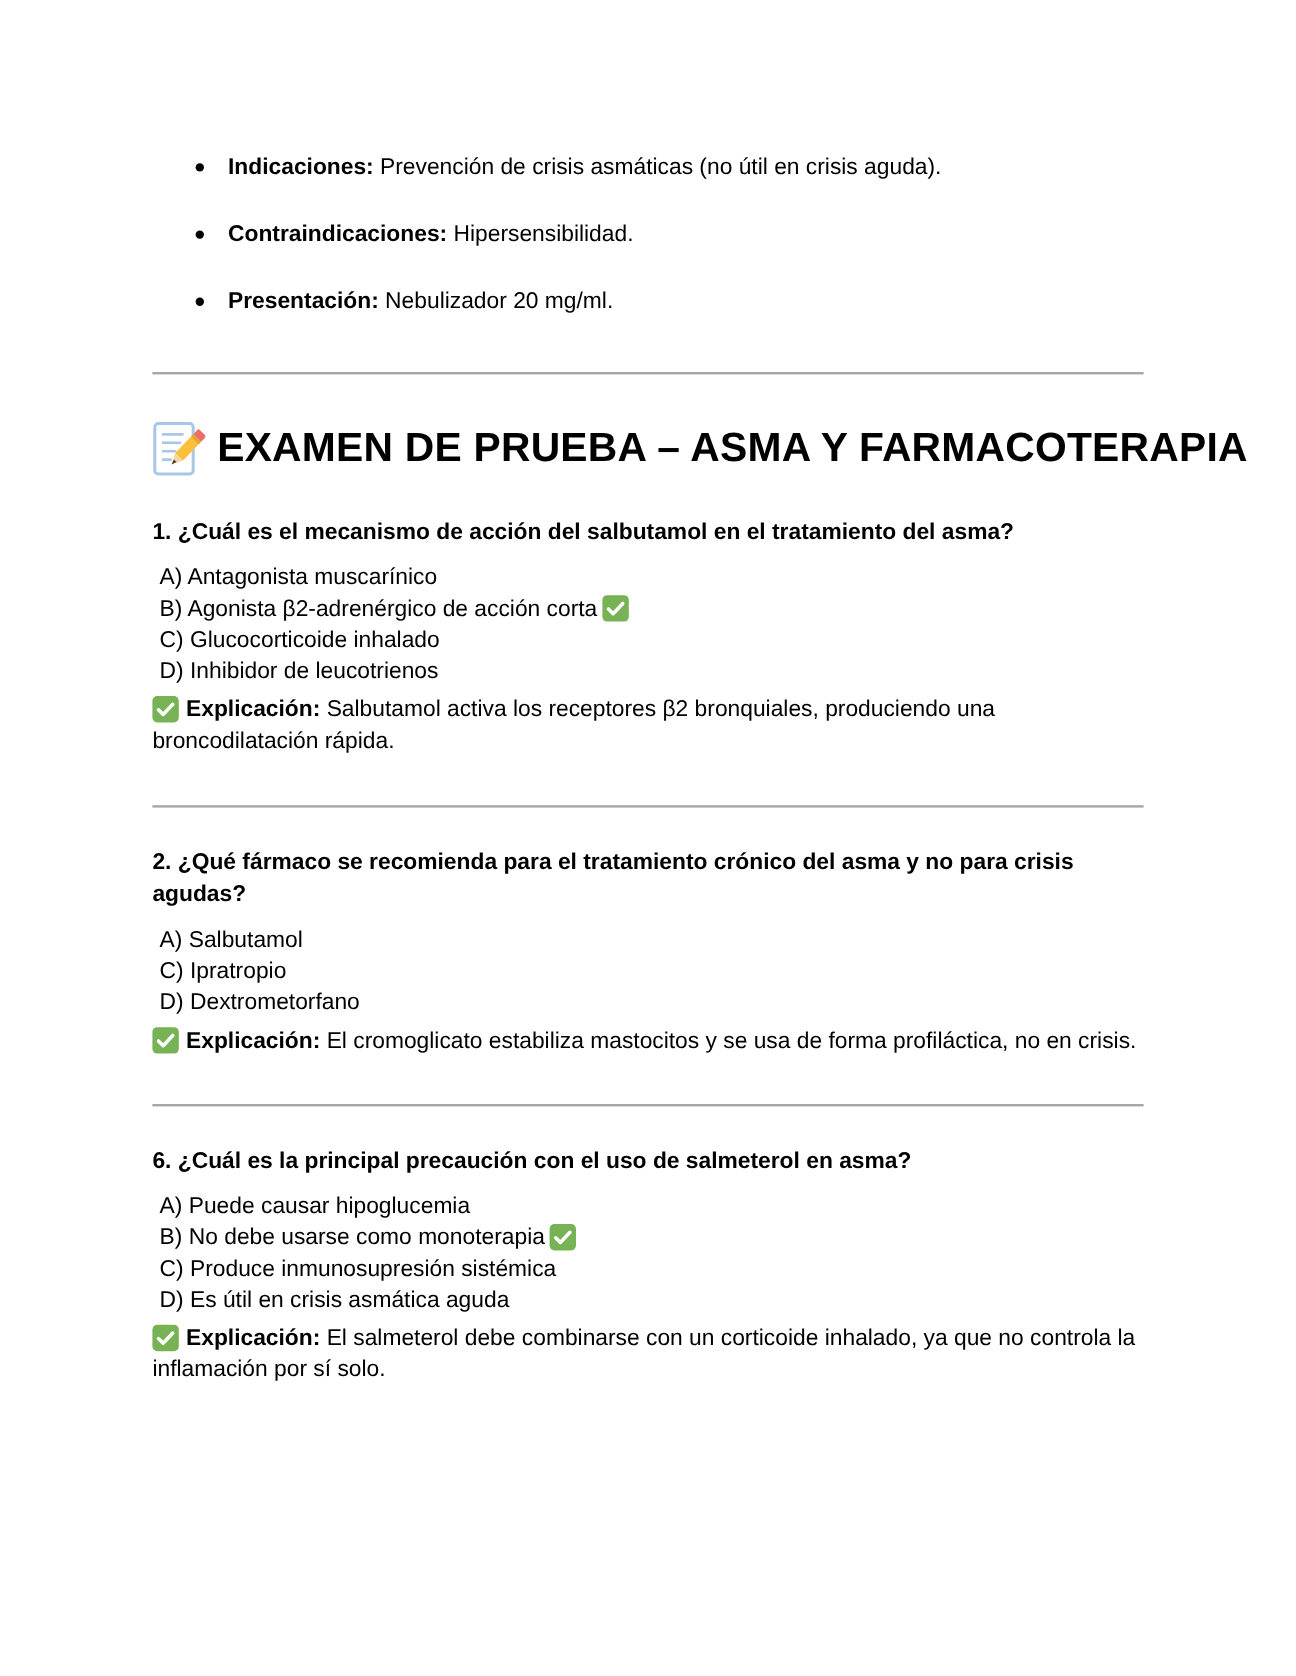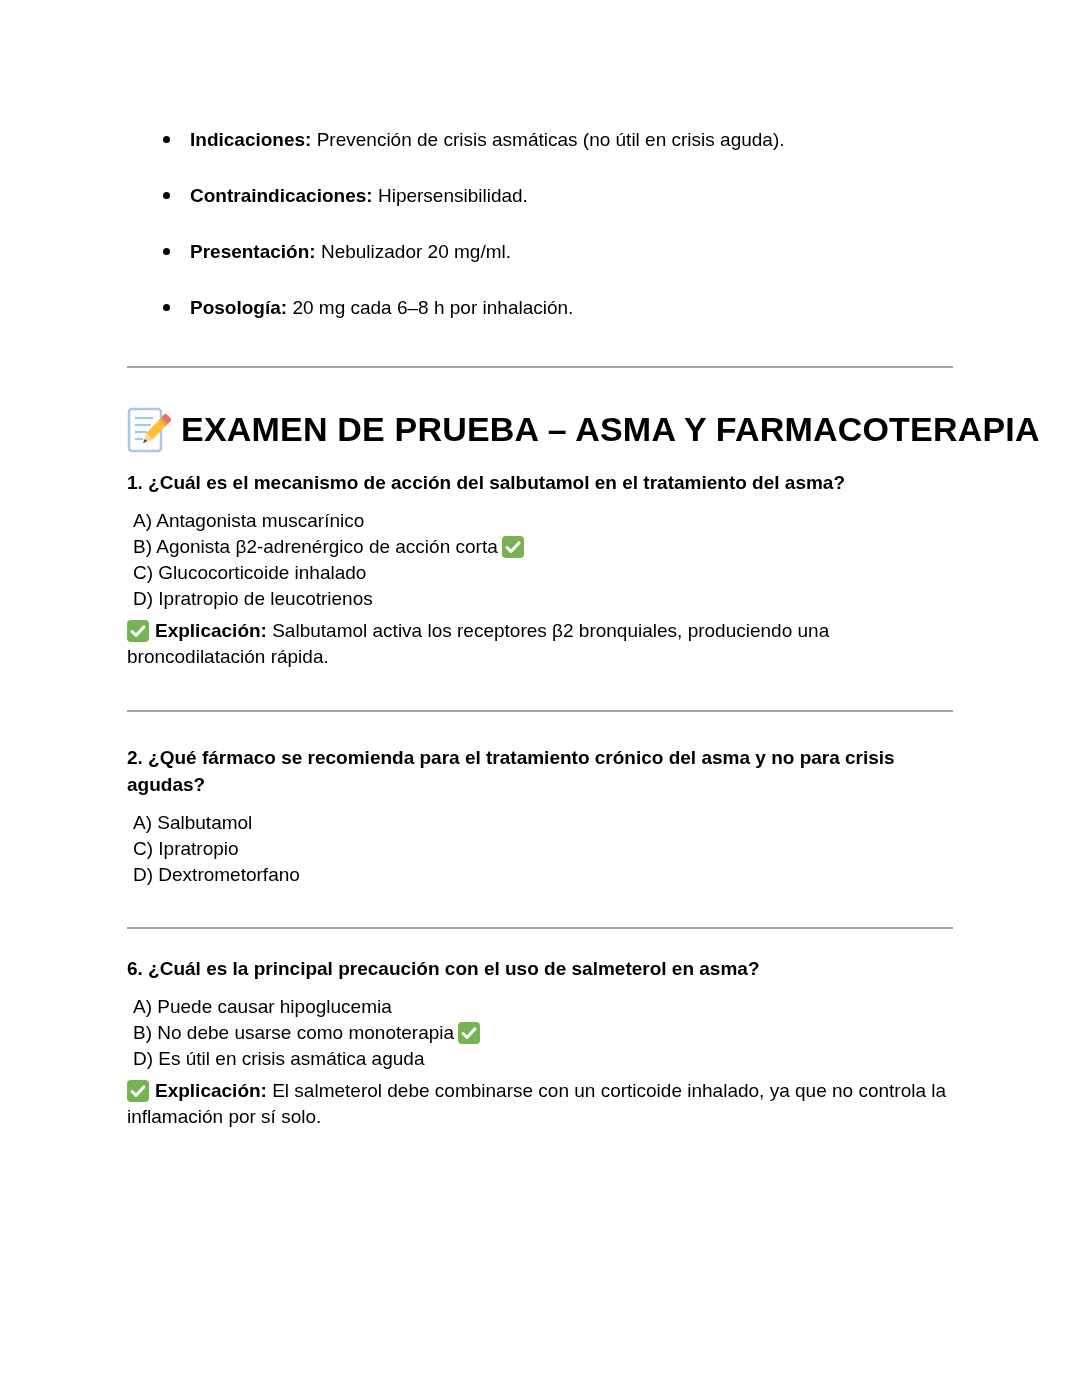--- a/index.html
+++ b/index.html
@@ -56,21 +56,21 @@
     gap: 10px;
     font-size: 34px;
     font-weight: bold;
     line-height: 50px;
     letter-spacing: 0.2px;
     white-space: nowrap;
   }
   .memo-icon { width: 44px; height: 48px; flex: 0 0 auto; position: relative; top: 1px; }
 
   
-  .q-title { font-weight: bold; line-height: 27px; margin-top: 15px; }
+  .q-title { font-weight: bold; line-height: 27px; margin-top: 32px; }
   .q-title.mt0 { margin-top: 16px; }
   .options { margin-top: 12px; }
   .option { padding-left: 6px; line-height: 26px; }
   .check-icon {
     display: inline-block;
     width: 22px;
     height: 22px;
     border-radius: 4px;
     background: #77b255;
     vertical-align: -5px;
@@ -89,23 +89,20 @@
   <ul class="bullets">
     <li>
       <span class="dot"></span><span class="b">Indicaciones:</span><span> Prevención de crisis asmáticas (no útil en crisis aguda).</span>
     </li>
     <li>
       <span class="dot"></span><span class="b">Contraindicaciones:</span><span> Hipersensibilidad.</span>
     </li>
     <li>
       <span class="dot"></span><span class="b">Presentación:</span><span> Nebulizador 20 mg/ml.</span>
     </li>
-    <li>
-      <span class="dot"></span><span class="b">Posología:</span><span> 20 mg cada 6–8 h por inhalación.</span>
-    </li>
   </ul>
 
   <hr class="divider d1">
 
   <div class="heading">
     <svg class="memo-icon" viewBox="0 0 44 48" aria-hidden="true">
       <rect x="2" y="3" width="32" height="42" rx="3" fill="#ffffff" stroke="#a8c6e8" stroke-width="2.5"></rect>
       <line x1="8" y1="12" x2="26" y2="12" stroke="#a8c6e8" stroke-width="2.2"></line>
       <line x1="8" y1="19" x2="24" y2="19" stroke="#a8c6e8" stroke-width="2.2"></line>
       <line x1="8" y1="26" x2="20" y2="26" stroke="#a8c6e8" stroke-width="2.2"></line>
@@ -121,45 +118,51 @@
     <span>EXAMEN DE PRUEBA – ASMA Y FARMACOTERAPIA</span>
   </div>
 
   <div class="q-title">1. ¿Cuál es el mecanismo de acción del salbutamol en el tratamiento del asma?</div>
   <div class="options">
     <div class="option"><span>A) Antagonista muscarínico</span></div>
     <div class="option"><span>B) Agonista β2-adrenérgico de acción corta</span><span class="check-icon"><svg viewBox="0 0 24 24">
             <path d="M5.5 12.5l4.3 4.3L18.5 7.5" stroke="#ffffff" stroke-width="3.2" fill="none" stroke-linecap="round" stroke-linejoin="round"></path>
           </svg></span></div>
     <div class="option"><span>C) Glucocorticoide inhalado</span></div>
-    <div class="option"><span>D) Ipratropio de leucotrienos</span></div>
+    <div class="option"><span>D) Inhibidor de leucotrienos</span></div>
   </div>
   <p class="explanation">
     <span class="check-icon"><svg viewBox="0 0 24 24">
           <path d="M5.5 12.5l4.3 4.3L18.5 7.5" stroke="#ffffff" stroke-width="3.2" fill="none" stroke-linecap="round" stroke-linejoin="round"></path>
         </svg></span><span class="b">Explicación:</span><span> Salbutamol activa los receptores β2 bronquiales, produciendo una broncodilatación rápida.</span>
   </p>
 
   <hr class="divider d2">
 
   <div class="q-title mt0">2. ¿Qué fármaco se recomienda para el tratamiento crónico del asma y no para crisis agudas?</div>
   <div class="options">
     <div class="option"><span>A) Salbutamol</span></div>
     <div class="option"><span>C) Ipratropio</span></div>
     <div class="option"><span>D) Dextrometorfano</span></div>
   </div>
+  <p class="explanation">
+    <span class="check-icon"><svg viewBox="0 0 24 24">
+          <path d="M5.5 12.5l4.3 4.3L18.5 7.5" stroke="#ffffff" stroke-width="3.2" fill="none" stroke-linecap="round" stroke-linejoin="round"></path>
+        </svg></span><span class="b">Explicación:</span><span> El cromoglicato estabiliza mastocitos y se usa de forma profiláctica, no en crisis.</span>
+  </p>
 
   <hr class="divider d3">
 
   <div class="q-title">6. ¿Cuál es la principal precaución con el uso de salmeterol en asma?</div>
   <div class="options">
     <div class="option"><span>A) Puede causar hipoglucemia</span></div>
     <div class="option"><span>B) No debe usarse como monoterapia</span><span class="check-icon"><svg viewBox="0 0 24 24">
             <path d="M5.5 12.5l4.3 4.3L18.5 7.5" stroke="#ffffff" stroke-width="3.2" fill="none" stroke-linecap="round" stroke-linejoin="round"></path>
           </svg></span></div>
+    <div class="option"><span>C) Produce inmunosupresión sistémica</span></div>
     <div class="option"><span>D) Es útil en crisis asmática aguda</span></div>
   </div>
   <p class="explanation">
     <span class="check-icon"><svg viewBox="0 0 24 24">
           <path d="M5.5 12.5l4.3 4.3L18.5 7.5" stroke="#ffffff" stroke-width="3.2" fill="none" stroke-linecap="round" stroke-linejoin="round"></path>
         </svg></span><span class="b">Explicación:</span><span> El salmeterol debe combinarse con un corticoide inhalado, ya que no controla la inflamación por sí solo.</span>
   </p>
 
 </div>
 

